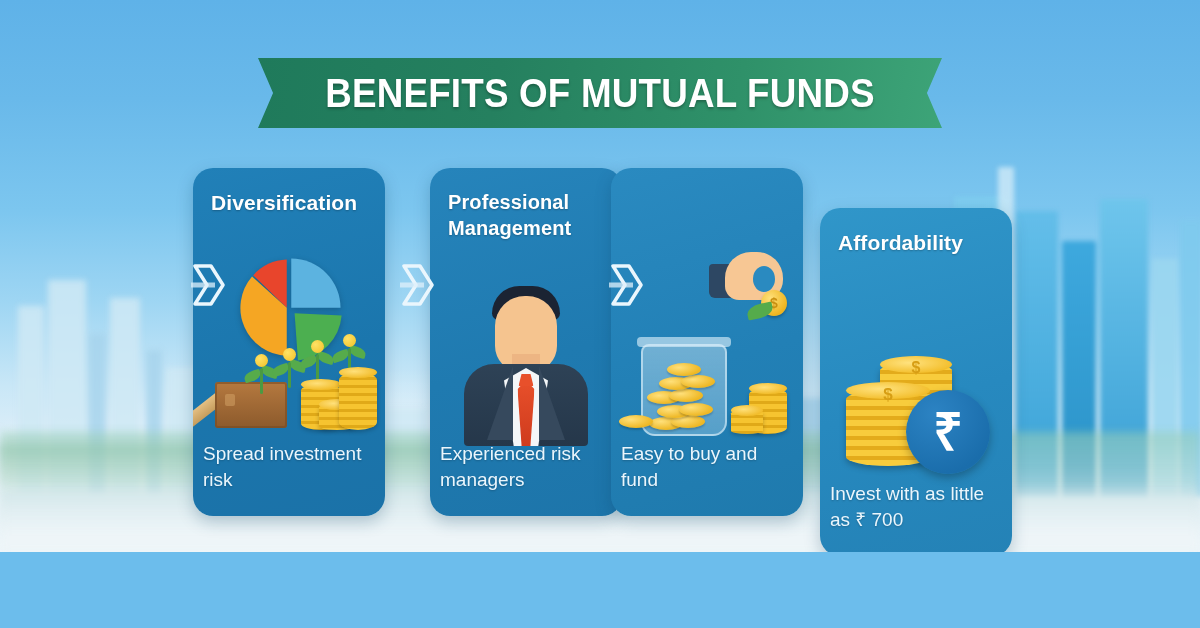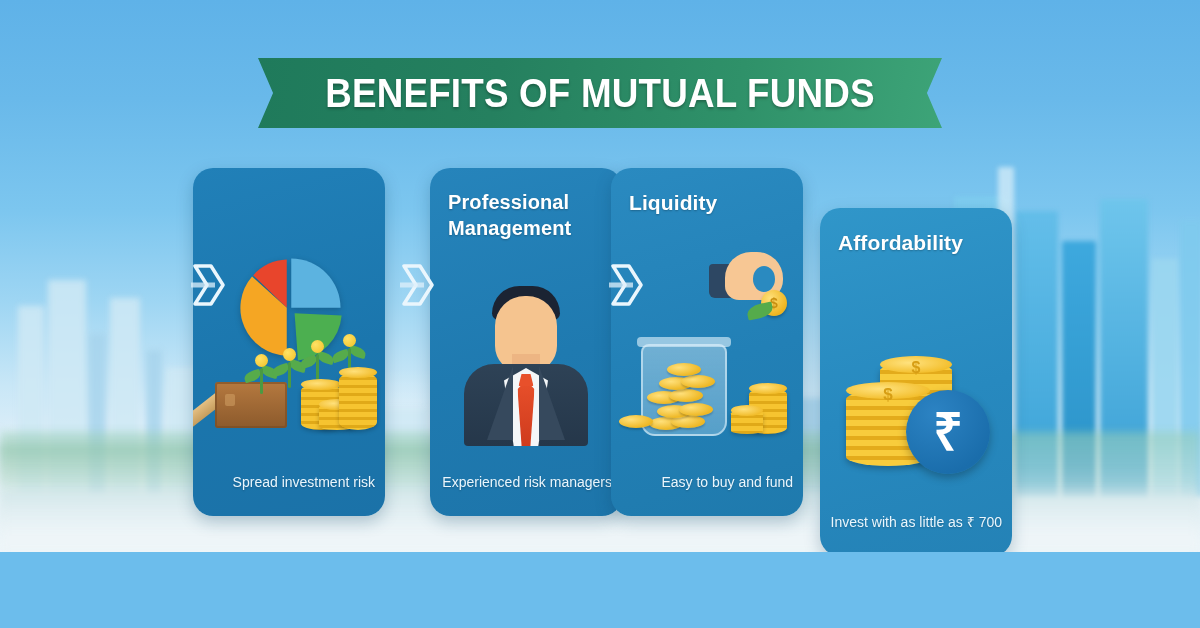--- a/index.html
+++ b/index.html
@@ -107,23 +107,23 @@
     font-weight: bold;
     line-height: 1.28;
     letter-spacing: .1px;
     text-shadow: 0 1px 2px rgba(0,0,0,.25);
   }
   .card.c2 .card-title { font-size: 20px; }
 
   .card-caption {
     position: absolute; left: 10px; right: 10px; bottom: 24px;
     color: #eaf6fd;
-    font-size: 14px;
+    font-size: 19px;
     line-height: 1.34;
-    text-align: right;
+    text-align: left;
     text-shadow: 0 1px 2px rgba(0,0,0,.22);
   }
 
   .art { position: absolute; left: 0; right: 0; top: 78px; height: 200px; }
 
   
   .pie { position: absolute; left: 40px; top: 8px; width: 112px; height: 112px; }
   .pie svg { width: 100%; height: 100%; display: block; filter: drop-shadow(0 2px 3px rgba(0,0,0,.2)); }
 
   .crate {
@@ -341,20 +341,21 @@
   <div class="ground2"></div>
 
   <div class="banner-wrap">
     <div class="banner"></div>
     <div class="banner-title">BENEFITS OF MUTUAL FUNDS</div>
   </div>
 
   <div class="cards">
 
     <div class="card c1">
+      <div class="card-title">Diversification</div>
       <div class="art">
         <div class="pie">
           <svg viewBox="0 0 100 100">
             <path d="M52 48 L52 4 A44 44 0 0 1 96 48 Z" fill="#5cb3e0"></path>
             <path d="M55 53 L97 55 A44 44 0 0 1 58 95 Z" fill="#4caf50"></path>
             <path d="M48 48 L48 5 A43 43 0 0 0 18 19 Z" fill="#e8452c"></path>
             <path d="M48 48 L17 20 A43 43 0 0 0 48 91 Z" fill="#f5a623"></path>
           </svg>
         </div>
 
@@ -405,21 +406,20 @@
           <div class="lapelL"></div>
           <div class="lapelR"></div>
           <div class="tie"></div>
           <div class="knot"></div>
         </div>
       </div>
       <div class="card-caption">Experienced risk managers</div>
     </div>
 
     <div class="card c3">
-      <div class="card-title">Liquidity</div>
       <div class="art">
         <div class="hand">
           <div class="cuff"></div>
           <div class="palm"></div>
           <div class="hole"></div>
         </div>
         <div class="dropcoin">$</div>
         <div class="leaf-sprig"></div>
 
         <div class="jar-lip"></div>

